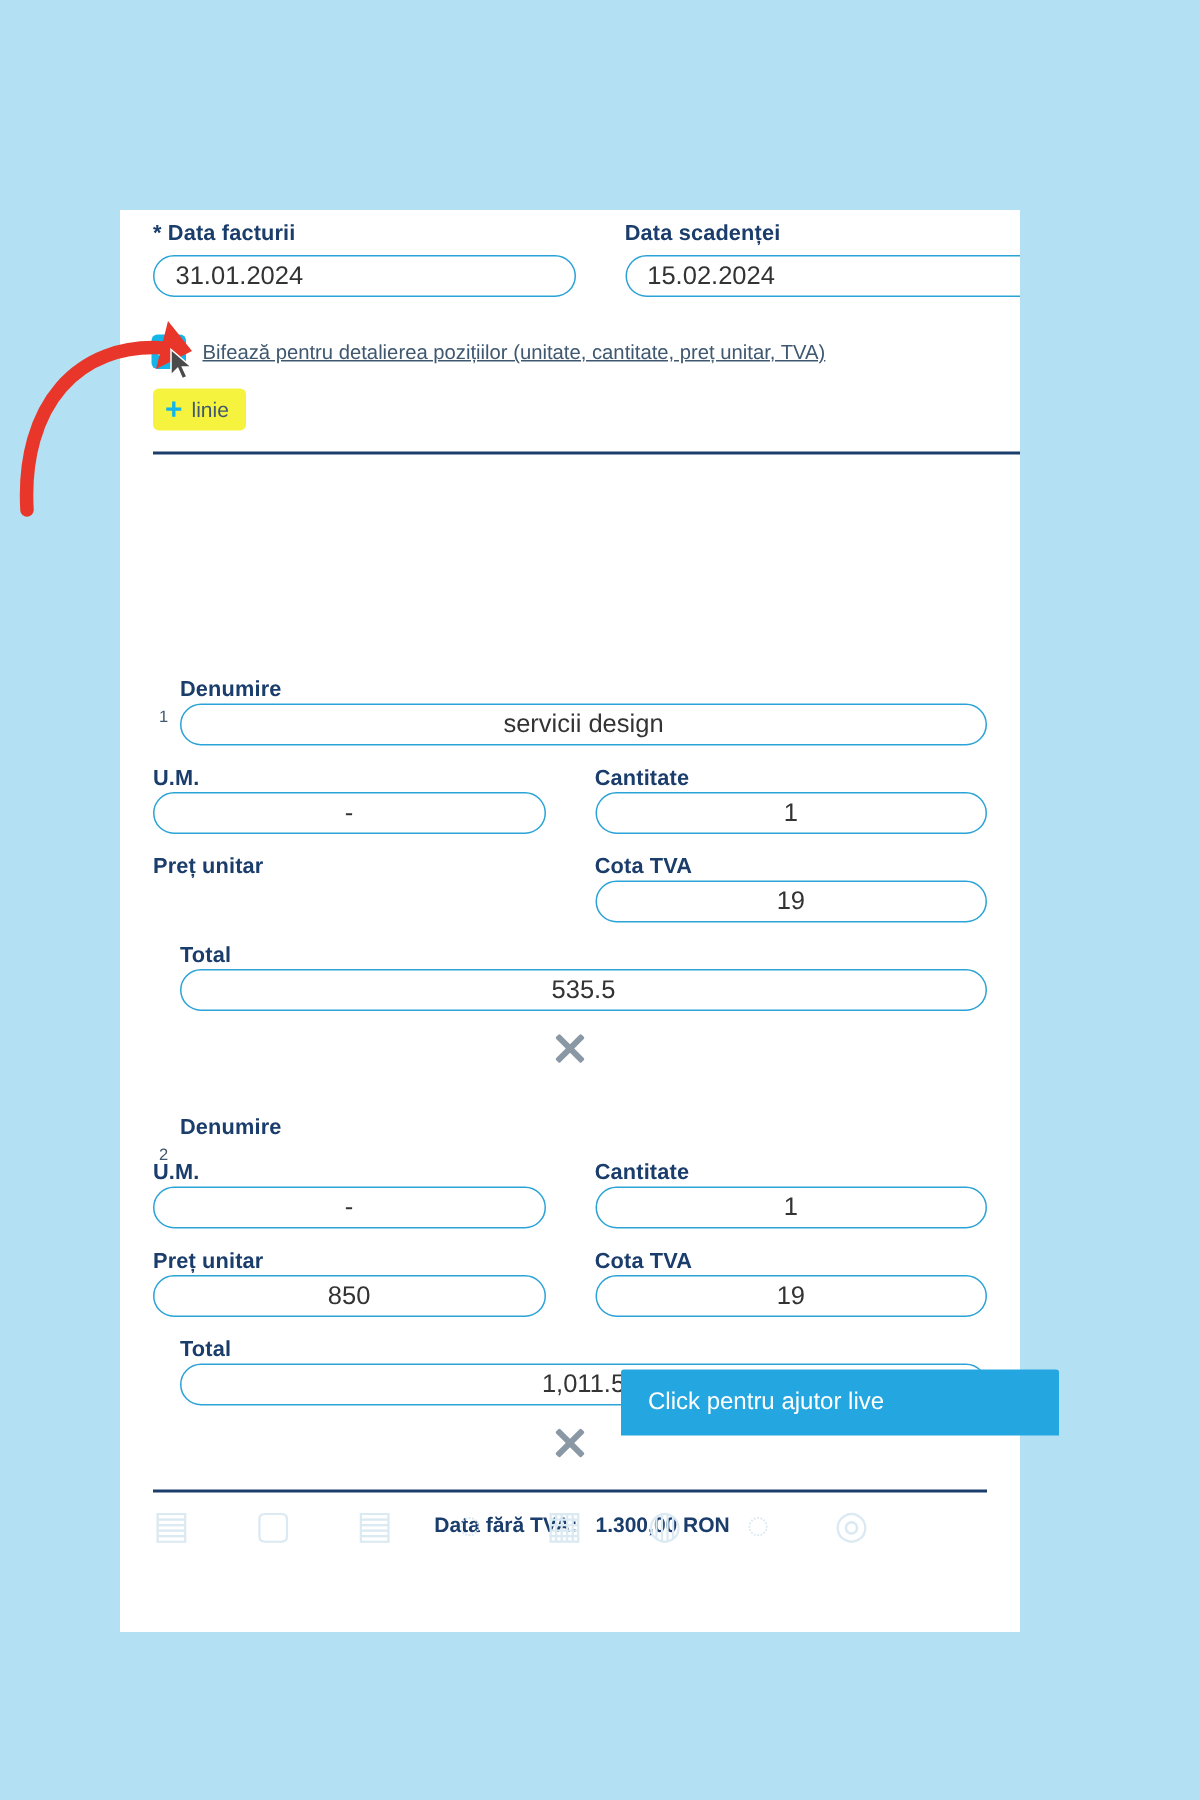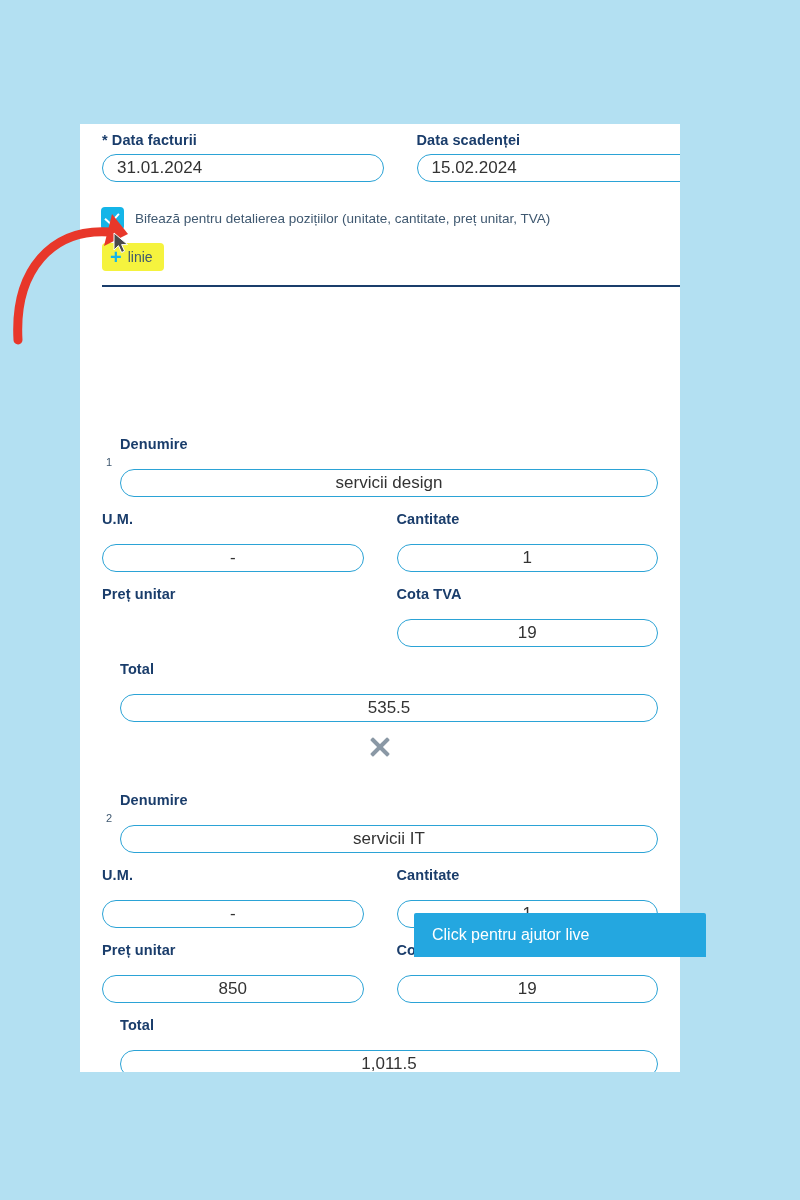--- a/index.html
+++ b/index.html
@@ -12,21 +12,21 @@
     overflow: hidden;
   }
   #root {
     position: relative;
     width: 800px;
     height: 1200px;
   }
   .card {
     position: absolute;
     left: 80px;
-    top: 124px;
+    top: 140px;
     width: 600px;
     height: 948px;
     background: #ffffff;
     overflow: hidden;
   }
   .label {
     color: #1a3d6b;
     font-weight: bold;
     font-size: 14.5px;
     letter-spacing: 0.1px;
@@ -94,20 +94,21 @@
     top: 2px;
     width: 6px;
     height: 12px;
     border: solid #ffffff;
     border-width: 0 2.6px 2.6px 0;
     transform: rotate(42deg);
   }
   .cb-text {
     color: #3f5870;
     font-size: 13.5px;
+    text-decoration: underline;
   }
   .addline {
     display: inline-flex;
     align-items: center;
     gap: 6px;
     background: #f5f33e;
     color: #3f5870;
     border: none;
     border-radius: 4px;
     padding: 6px 11px 6px 8px;
@@ -132,21 +133,21 @@
     padding: 16px 22px 0 22px;
   }
   .item-num {
     position: absolute;
     left: 26px;
     top: 36px;
     color: #3f5870;
     font-size: 11px;
   }
   .fld-gap {
-    margin-top: 17px;
+    margin-top: 1px;
   }
   .mt {
     margin-top: 14px;
   }
   .denum-wrap {
     padding-left: 18px;
   }
   .xbtn {
     display: block;
     margin: 10px auto 0 auto;
@@ -305,23 +306,20 @@
         <div class="label">Total</div>
         <div class="fld-gap"><input class="field" value="535.5" style=""></div>
       </div>
       <button class="xbtn"></button>
     </div>
 
     <div class="item" style="margin-top:14px;">
       <div class="item-num">2</div>
       <div class="denum-wrap">
         <div class="label">Denumire</div>
-        <div class="fld-gap">
-          <input class="field" value="servicii IT" style="">
-        </div>
       </div>
       <div class="row2 mt">
         <div class="col">
           <div class="label">U.M.</div>
           <div class="fld-gap"><input class="field" value="-" style=""></div>
         </div>
         <div class="col">
           <div class="label">Cantitate</div>
           <div class="fld-gap"><input class="field" value="1" style=""></div>
         </div>

